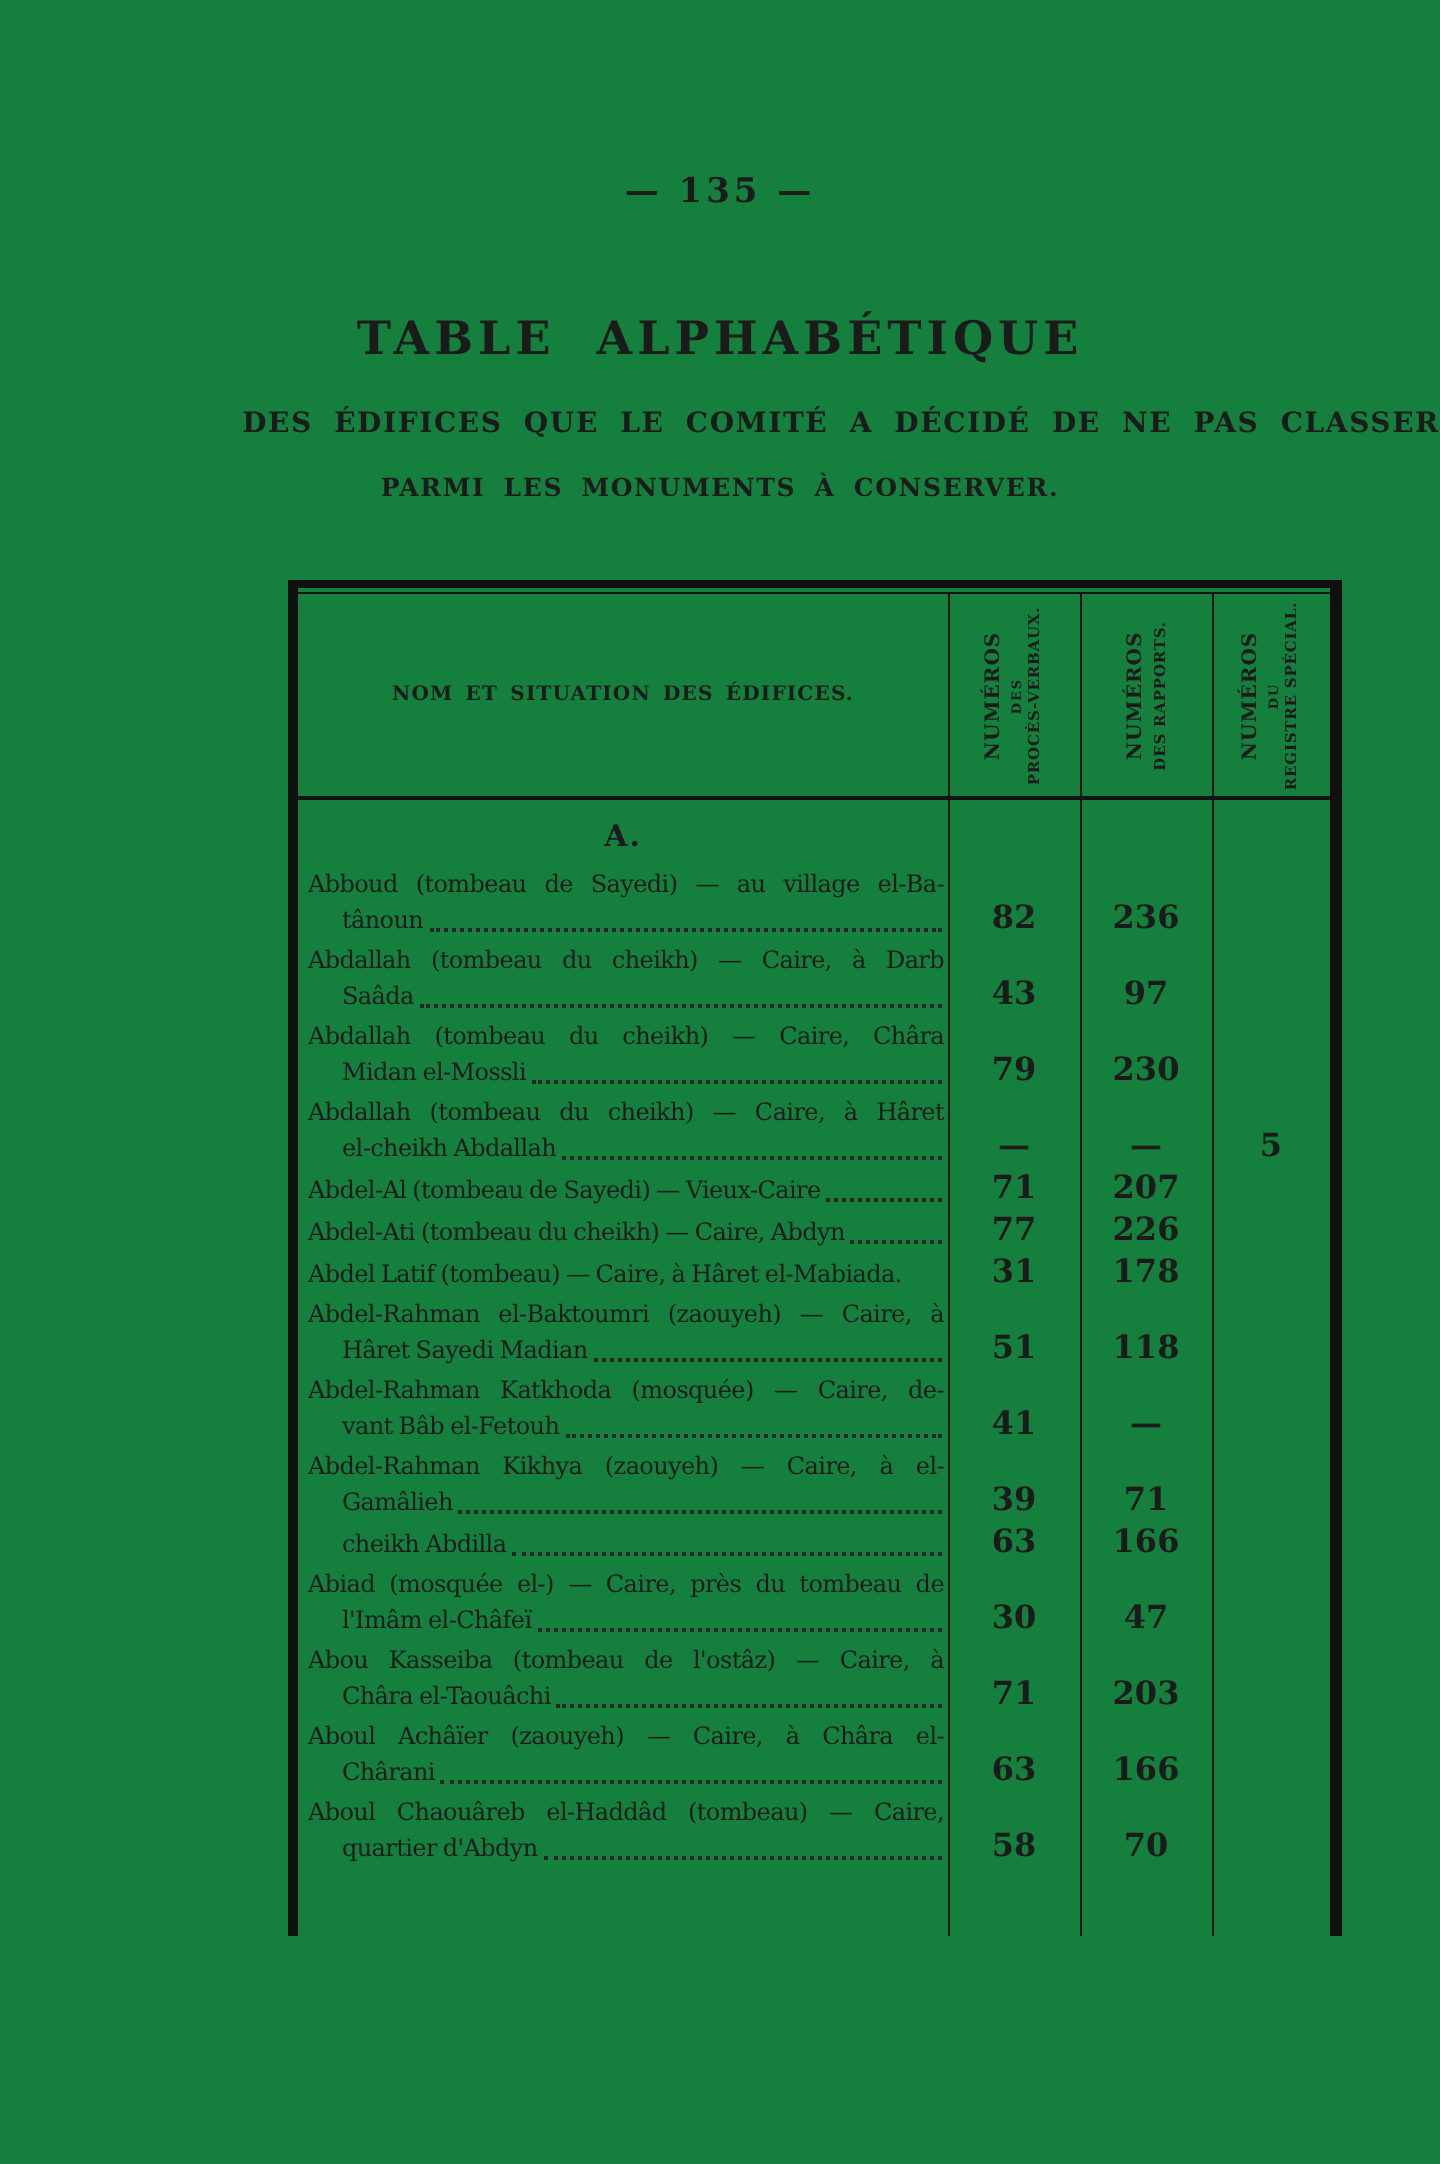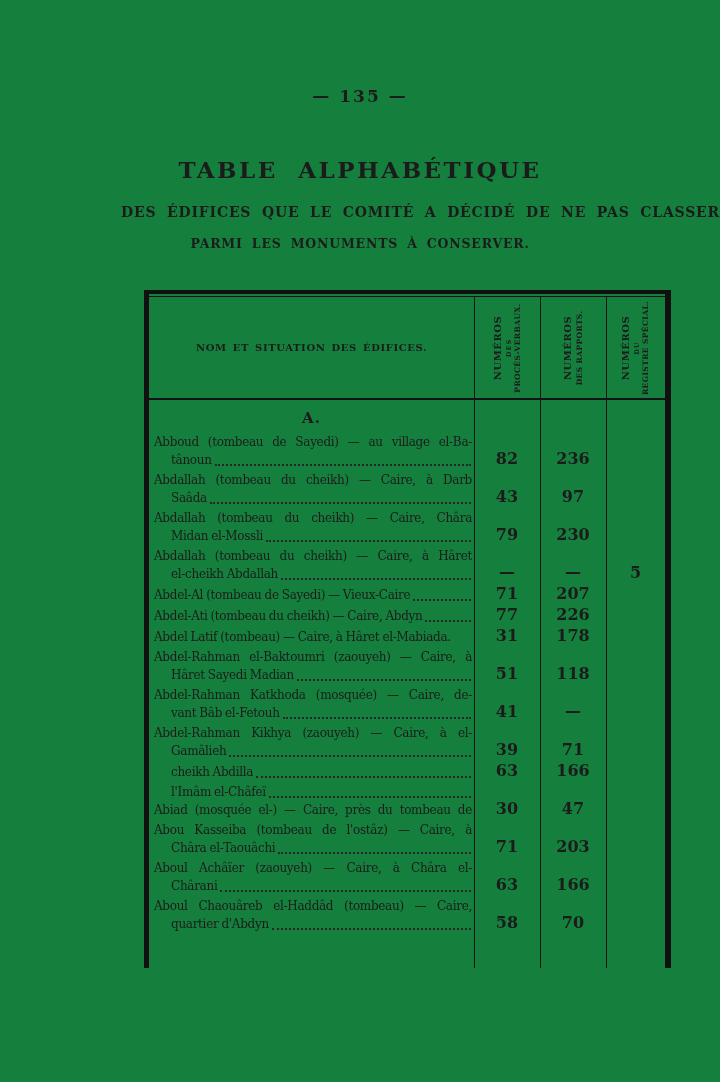--- a/index.html
+++ b/index.html
@@ -256,25 +256,25 @@
                 <span class="txt">cheikh Abdilla</span>
                 <span class="dots"></span>
               </div>
             </div>
             <div class="cell num">63</div>
             <div class="cell num">166</div>
             <div class="cell num"></div>
           </div>
           <div class="trow">
             <div class="cell name">
+              <div class="line just">Abiad (mosquée el-) — Caire, près du tombeau de</div>
               <div class="line l2">
                 <span class="txt">l'Imâm el-Châfeï</span>
                 <span class="dots"></span>
               </div>
-              <div class="line just">Abiad (mosquée el-) — Caire, près du tombeau de</div>
             </div>
             <div class="cell num">30</div>
             <div class="cell num">47</div>
             <div class="cell num"></div>
           </div>
           <div class="trow">
             <div class="cell name">
               <div class="line just">Abou Kasseiba (tombeau de l'ostâz) — Caire, à</div>
               <div class="line l2">
                 <span class="txt">Châra el-Taouâchi</span>

